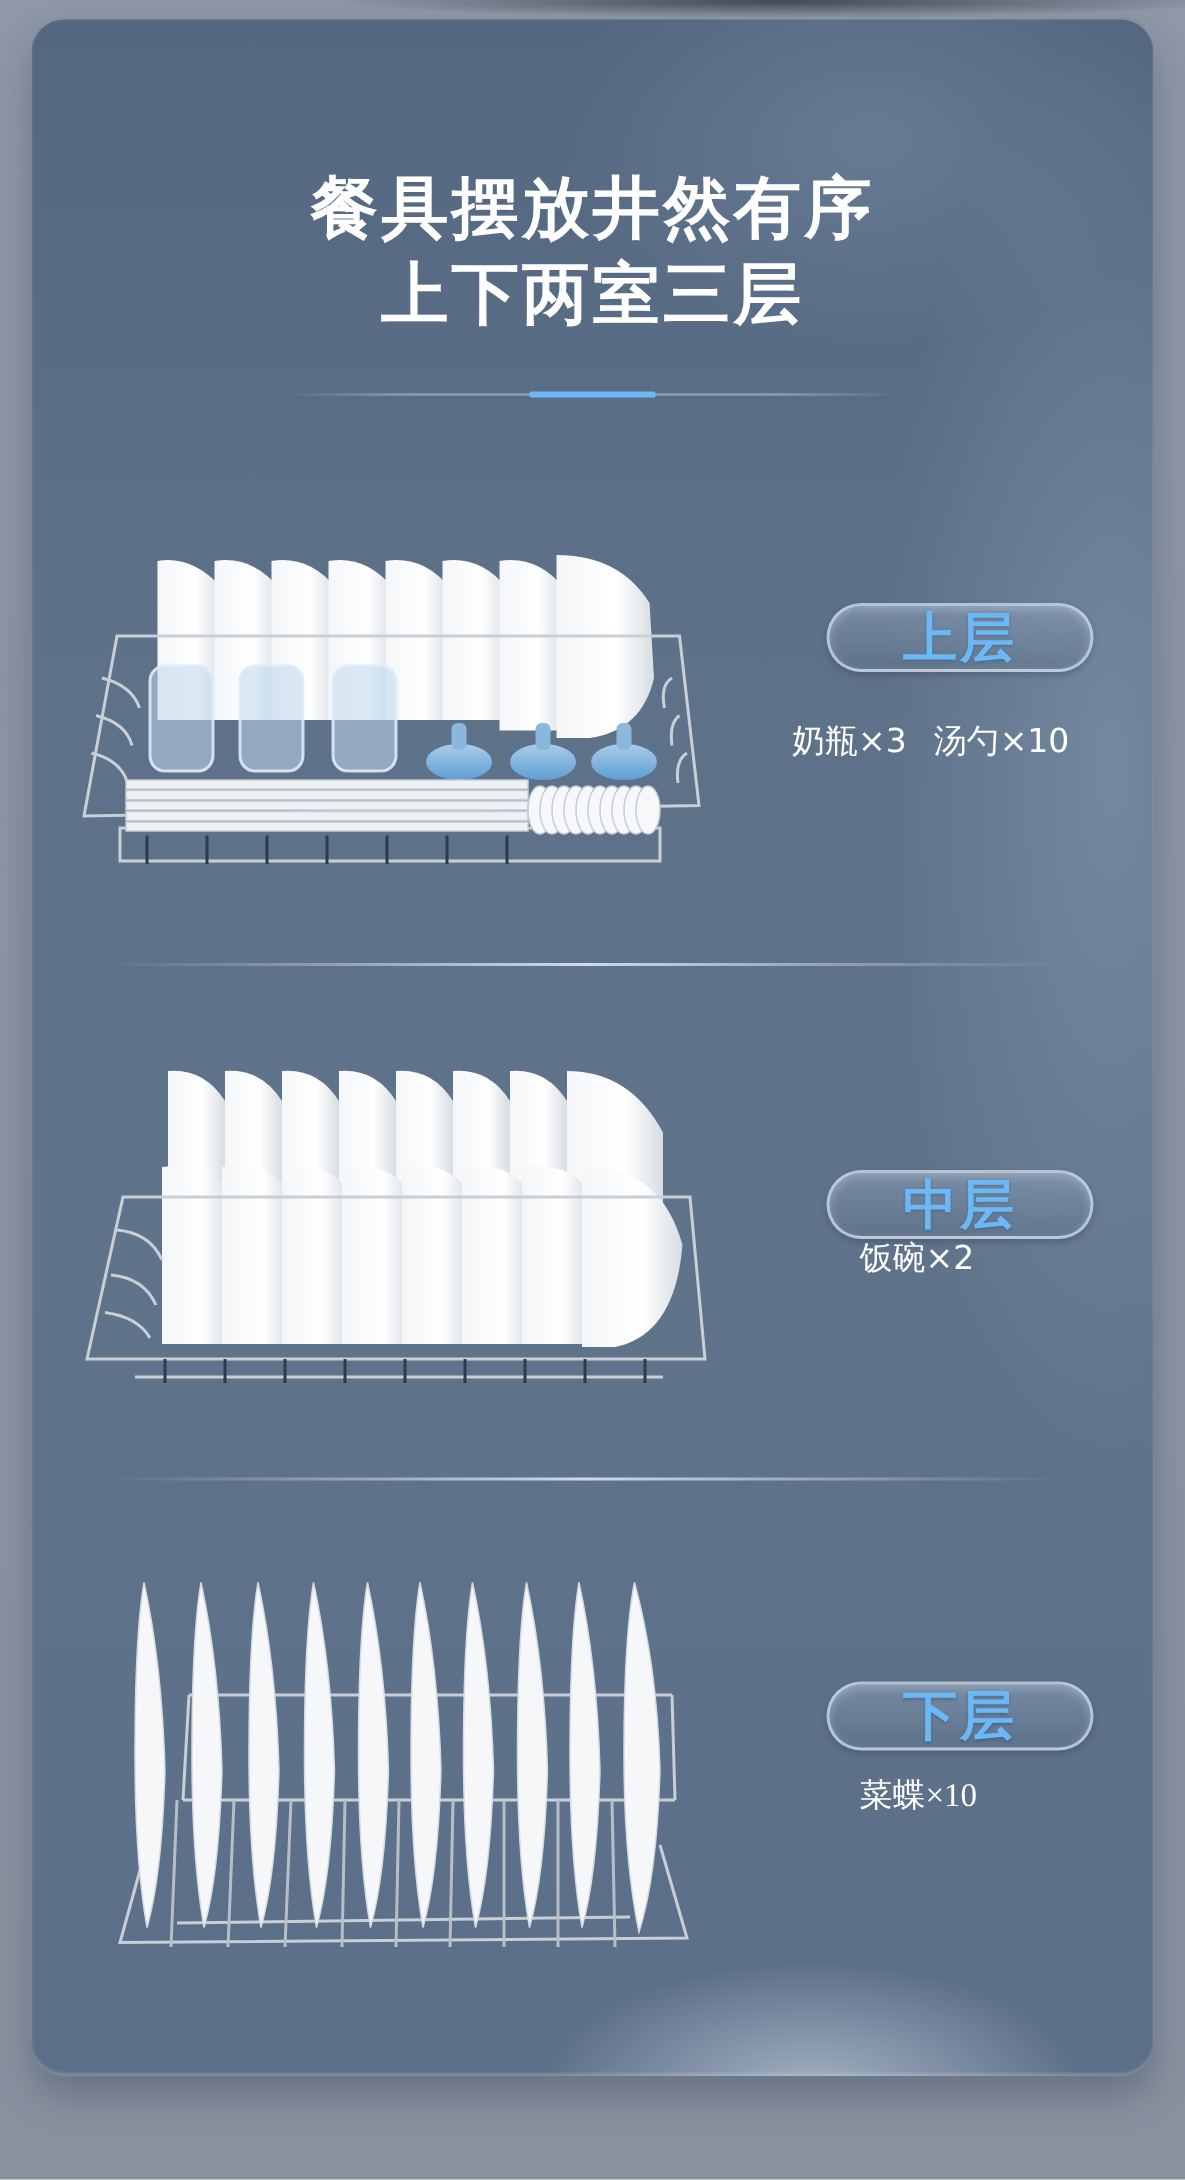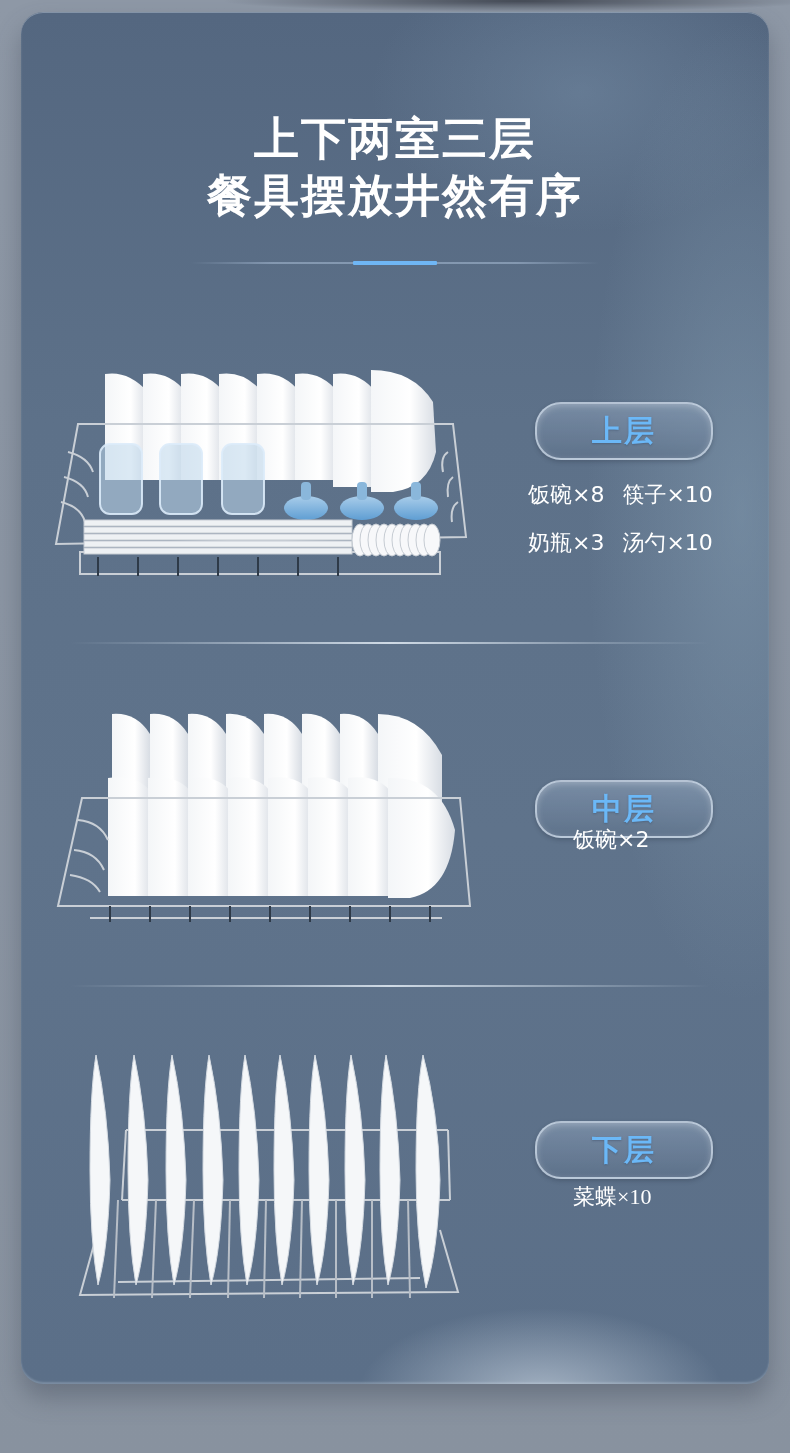--- a/index.html
+++ b/index.html
@@ -34,43 +34,43 @@
   }
   .heading-divider-accent {
     position: absolute; left: 353px; top: 261px; width: 84px; height: 4px;
     background: #6fb6f5; border-radius: 1px;
   }
   .section-divider {
     position: absolute; height: 2px; left: 70px; width: 640px;
     background: linear-gradient(90deg, rgba(180,195,210,0) 0%, rgba(180,195,210,0.35) 15%, rgba(220,230,240,0.9) 50%, rgba(180,195,210,0.35) 85%, rgba(180,195,210,0) 100%);
   }
   .pill {
-    position: absolute; left: 535px; width: 178px; height: 58px; border-radius: 26px;
+    position: absolute; left: 551px; width: 178px; height: 46px; border-radius: 26px;
     border: 2px solid rgba(210,222,235,0.75);
     background: linear-gradient(180deg, rgba(140,160,185,0.55) 0%, rgba(95,115,140,0.5) 100%);
     box-shadow: inset 0 2px 6px rgba(255,255,255,0.25), 0 2px 4px rgba(40,50,65,0.3);
     display: flex; align-items: center; justify-content: center;
-    color: #6bb8f7; font-weight: bold; font-size: 30px; letter-spacing: 2px;
+    color: #6bb8f7; font-weight: bold; font-size: 36px; letter-spacing: 2px;
     text-shadow: 0 1px 2px rgba(40,60,90,0.35);
   }
   .items { position: absolute; color: #ffffff; font-size: 22px; line-height: 48px; }
   .items .row { white-space: nowrap; }
   .items .row span + span { margin-left: 18px; }
   .rack { position: absolute; }
 </style>
 </head>
 <body>
 
 <div class="top-shadow"></div>
 
 <div class="card"></div>
 
 <div class="heading">
+  <div>餐具摆放井然有序</div>
   <div>上下两室三层</div>
-  <div>餐具摆放井然有序</div>
 </div>
 <div class="heading-divider"></div>
 <div class="heading-divider-accent"></div>
 
 <svg class="rack" style="left:48px; top:362px;" width="425" height="225" viewBox="0 0 425 225">
   <defs>
     <linearGradient id="bowlG" x1="0" x2="1" y1="0" y2="0">
       <stop offset="0" stop-color="#f4f6f8"></stop>
         <stop offset="0.6" stop-color="#ffffff"></stop>
         <stop offset="1" stop-color="#d8dde4"></stop>
@@ -145,23 +145,20 @@
       <line x1="170" y1="195" x2="170" y2="214"></line>
     <line x1="210" y1="195" x2="210" y2="214"></line>
       <line x1="250" y1="195" x2="250" y2="214"></line>
     <line x1="290" y1="195" x2="290" y2="214"></line>
   </g>
 </svg>
 
 <div class="pill" style="top:402px;">上层</div>
 <div class="items" style="left:528px; top:471px;">
   <div class="row">
-    <span>饭碗×8</span><span>筷子×10</span>
-  </div>
-  <div class="row">
     <span>奶瓶×3</span><span>汤勺×10</span>
   </div>
 </div>
 
 <div class="section-divider" style="top:642px;"></div>
 
 <svg class="rack" style="left:50px; top:710px;" width="425" height="215" viewBox="0 0 425 215">
   <g fill="url(#bowlG)">
     <path d="M62,4 Q86,2 100,24 L100,80 L62,80 Z"></path>
     <path d="M100,4 Q124,2 138,24 L138,80 L100,80 Z"></path>

